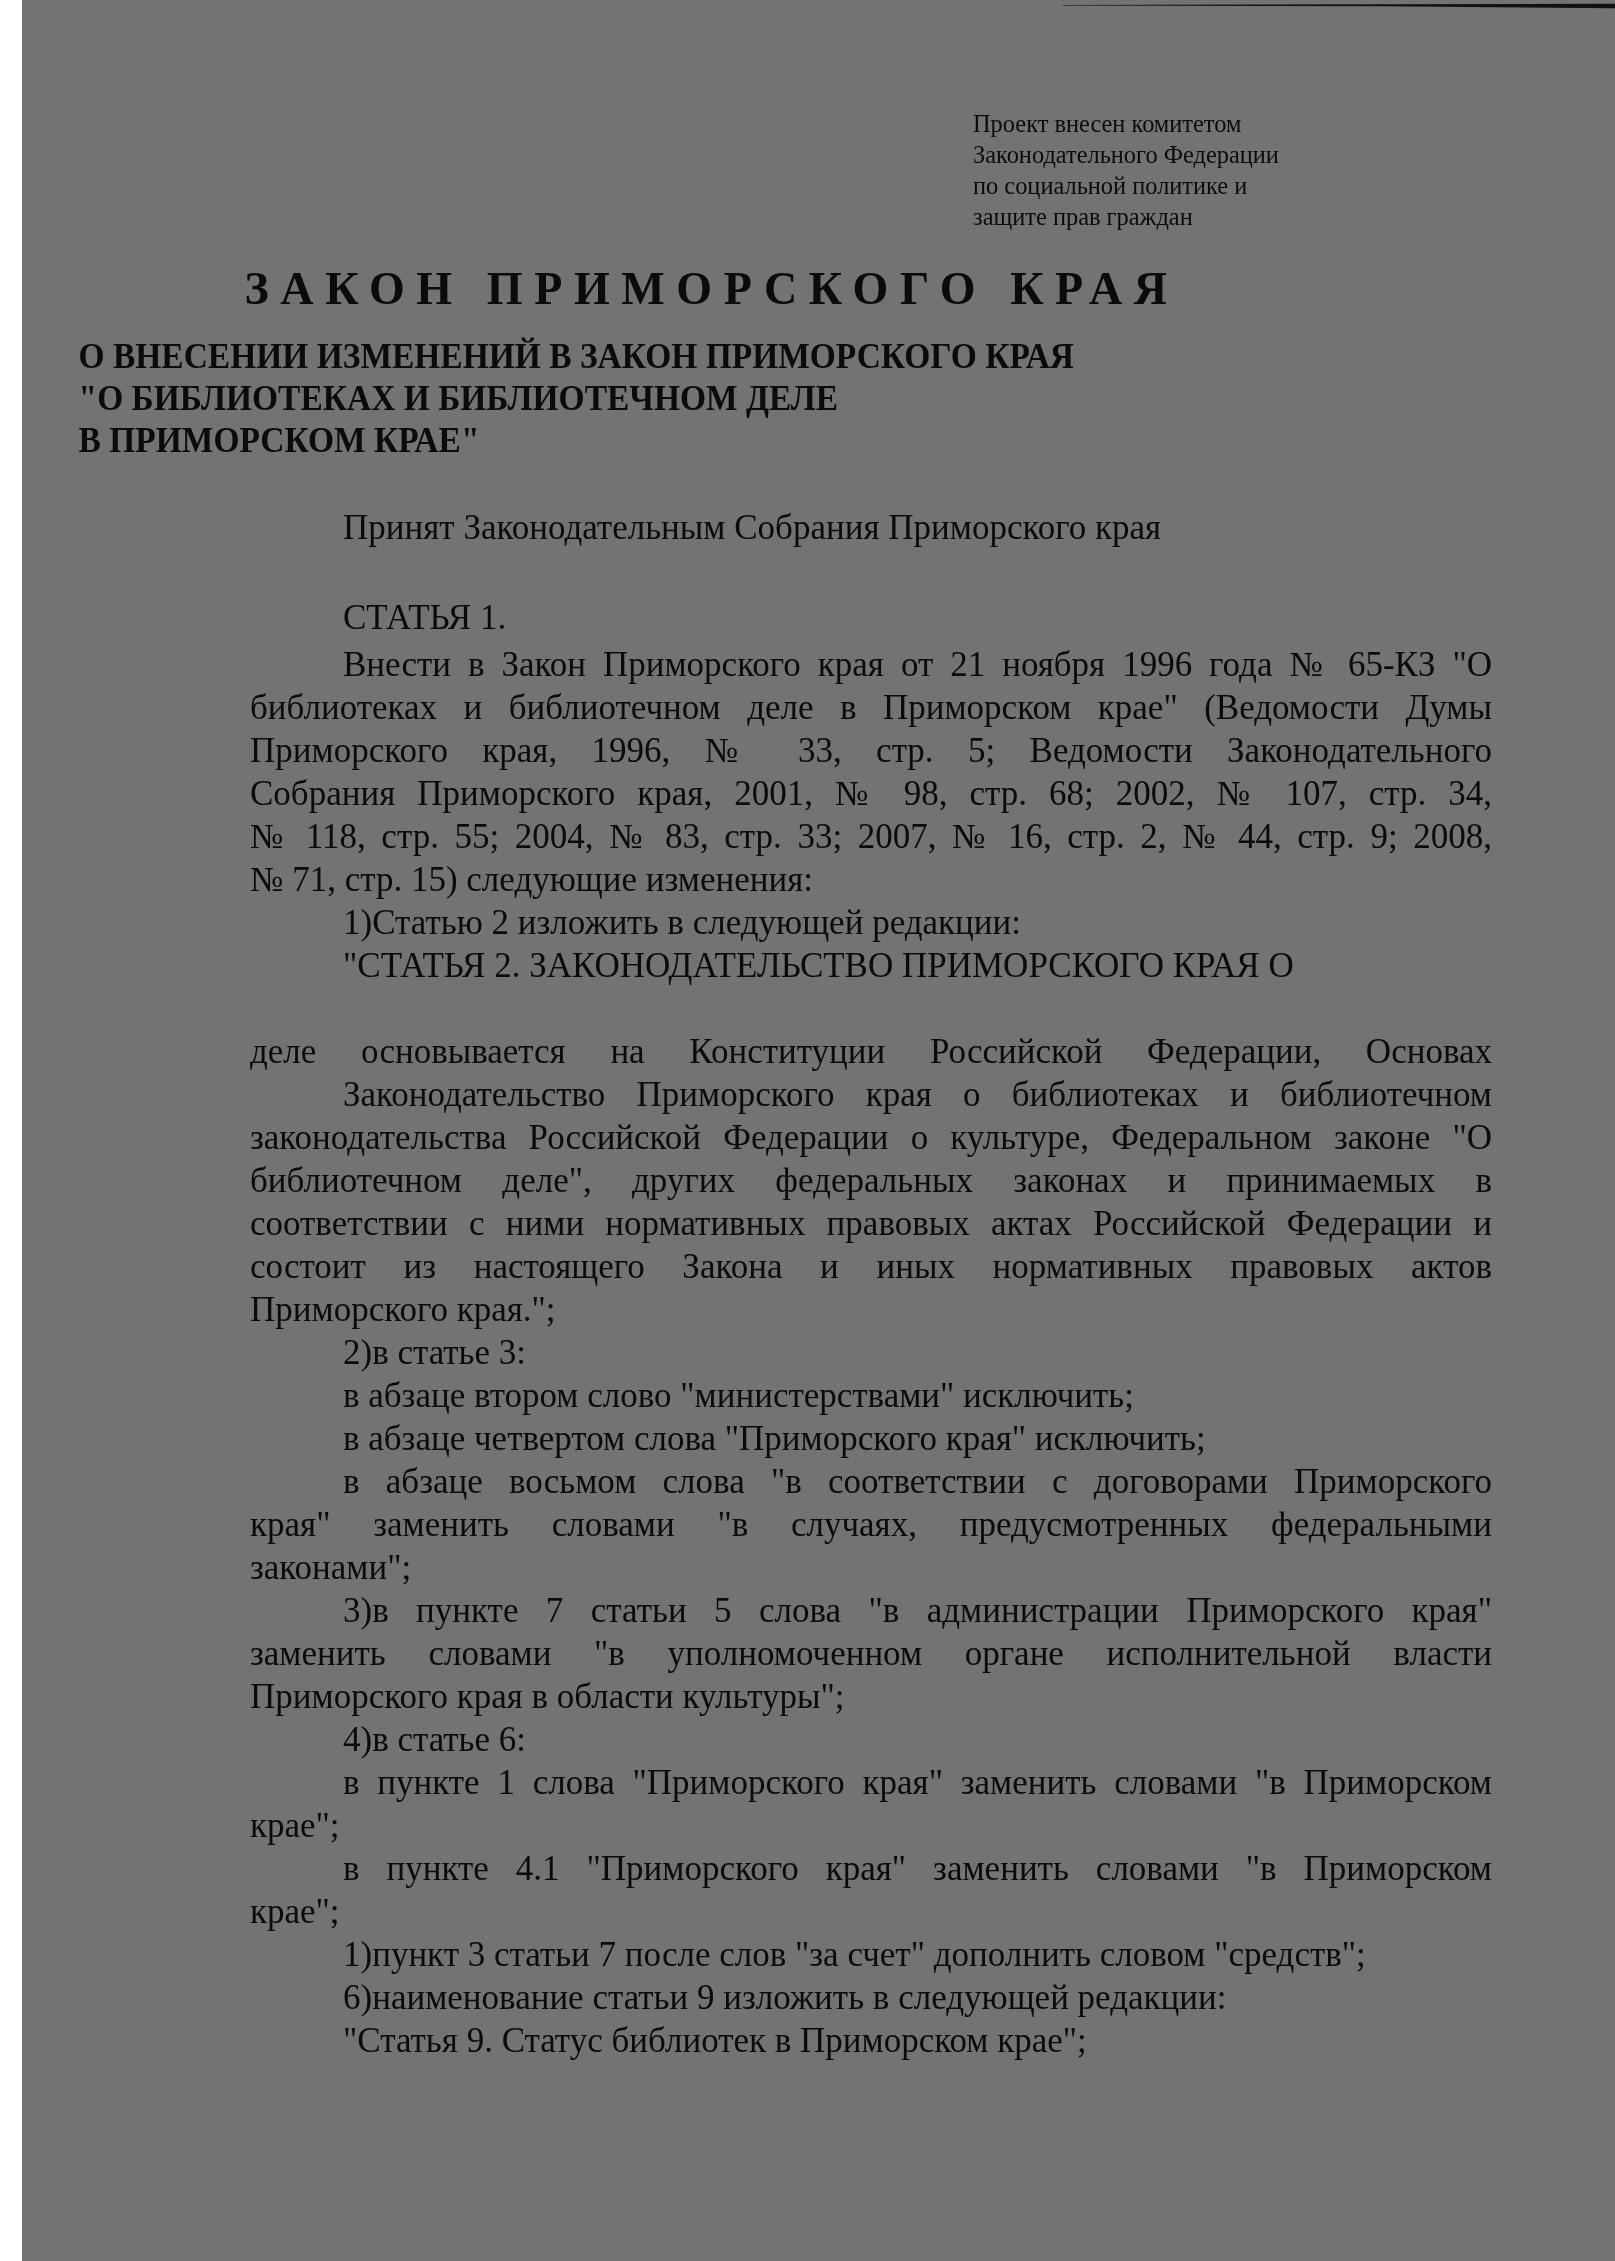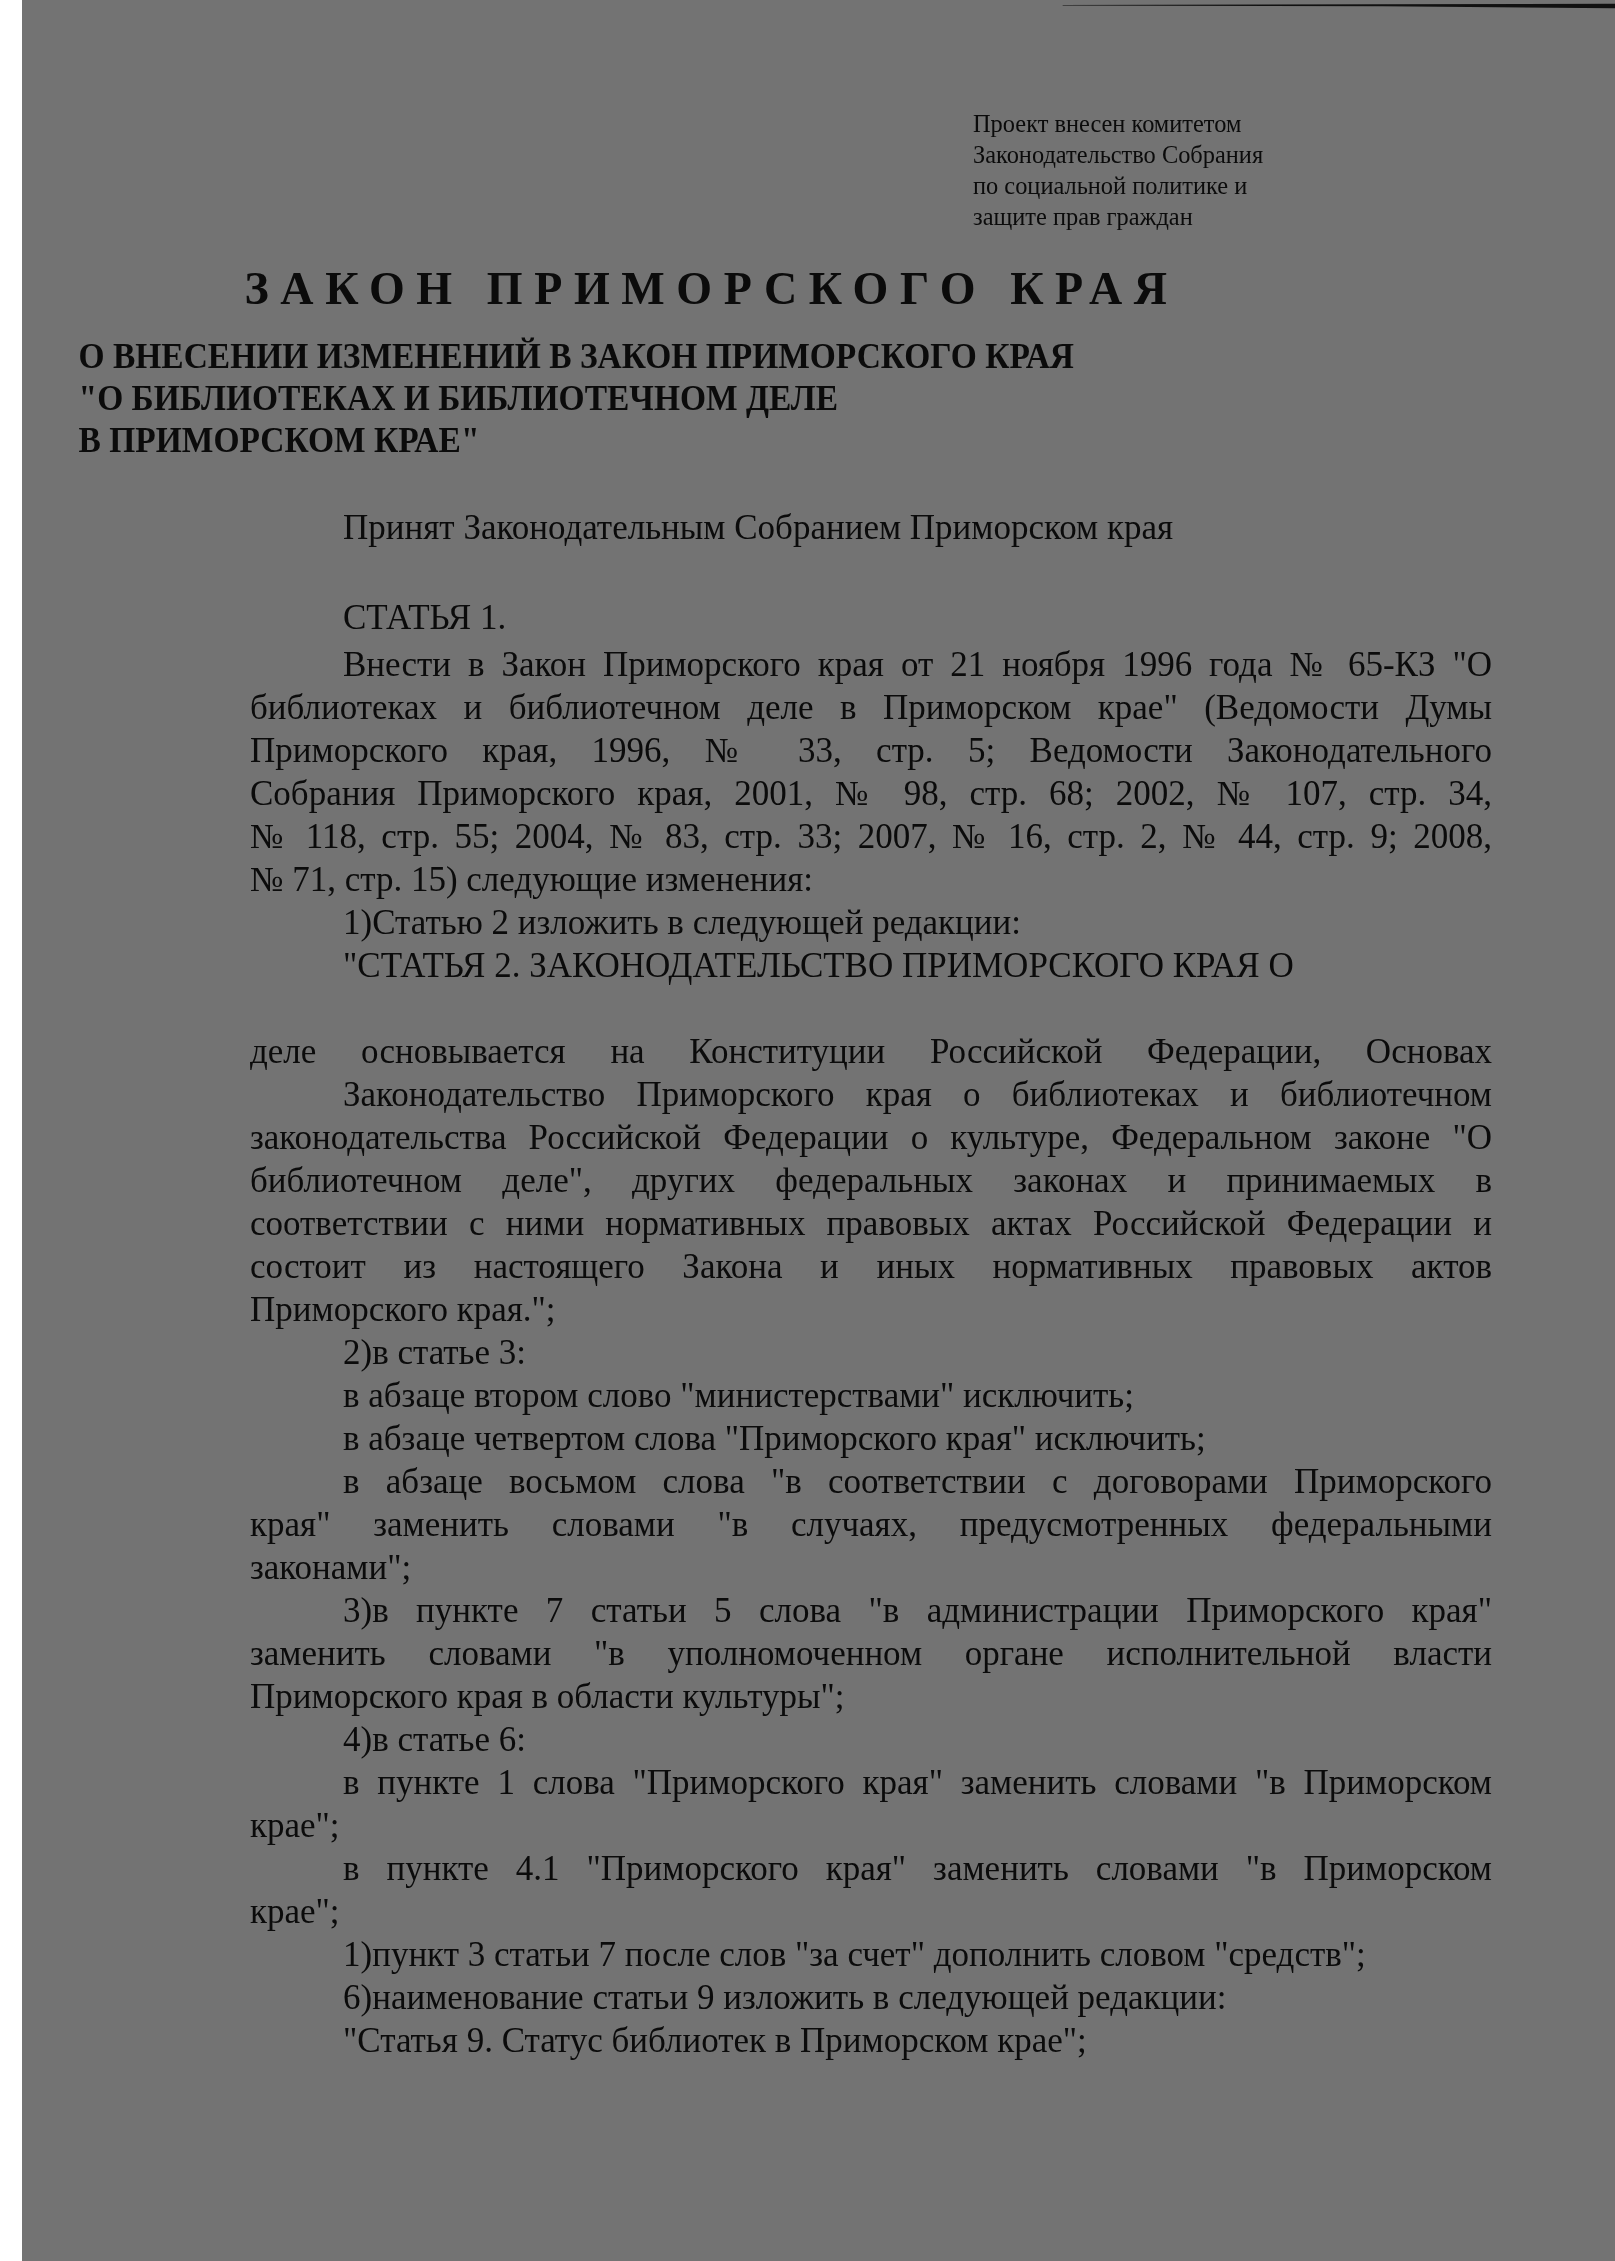--- a/index.html
+++ b/index.html
@@ -41,34 +41,34 @@
 <div class="page">
 
   <div class="scan-line">
     <svg width="576" height="7.7" viewBox="0 0 897 12">
       <path d="M0,3 L500,2 L860,1 L897,2 L897,10 L860,8 L500,5 L0,4 Z" fill="#111"></path>
     </svg>
   </div>
 
   <div class="committee">
     <div>Проект внесен комитетом</div>
-    <div>Законодательство Собрания</div>
+    <div>Законодательного Федерации</div>
     <div>по социальной политике и</div>
     <div>защите прав граждан</div>
   </div>
 
   <div class="title">ЗАКОН ПРИМОРСКОГО КРАЯ</div>
 
   <div class="subtitle">
     <div>О ВНЕСЕНИИ ИЗМЕНЕНИЙ В ЗАКОН ПРИМОРСКОГО КРАЯ</div>
     <div>"О БИБЛИОТЕКАХ И БИБЛИОТЕЧНОМ ДЕЛЕ</div>
     <div>В ПРИМОРСКОМ КРАЕ"</div>
   </div>
 
-  <div class="adopted">Принят Законодательным Собранием Приморском края</div>
+  <div class="adopted">Принят Законодательным Собрания Приморского края</div>
 
   <div class="article-label">СТАТЬЯ 1.</div>
 
   <div class="body" style="top: 643px;">
 
     <div class="line j ind">Внести в Закон Приморского края от 21 ноября 1996 года № 65-КЗ "О</div>
     <div class="line j">библиотеках и библиотечном деле в Приморском крае" (Ведомости Думы</div>
     <div class="line j">Приморского края, 1996, № 33, стр. 5; Ведомости Законодательного</div>
     <div class="line j">Собрания Приморского края, 2001, № 98, стр. 68;  2002, № 107, стр. 34,</div>
     <div class="line j">№ 118, стр. 55; 2004, № 83, стр. 33; 2007, № 16, стр. 2, № 44, стр. 9; 2008,</div>

